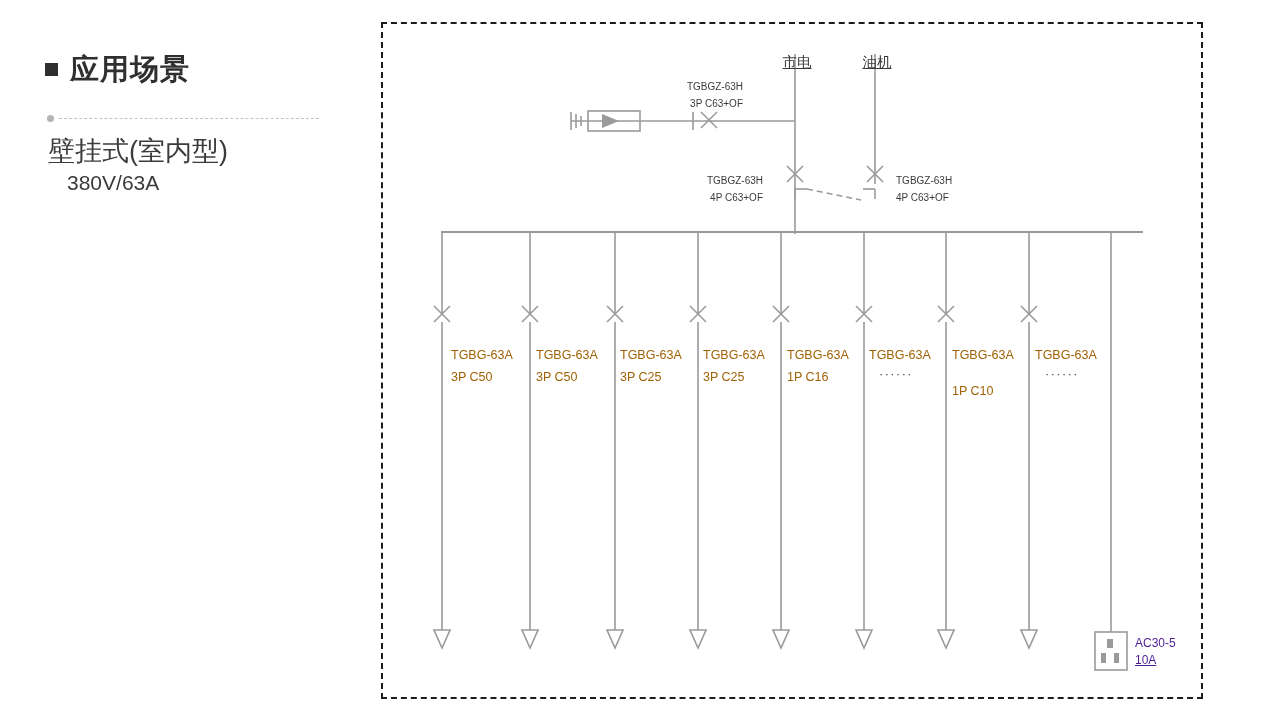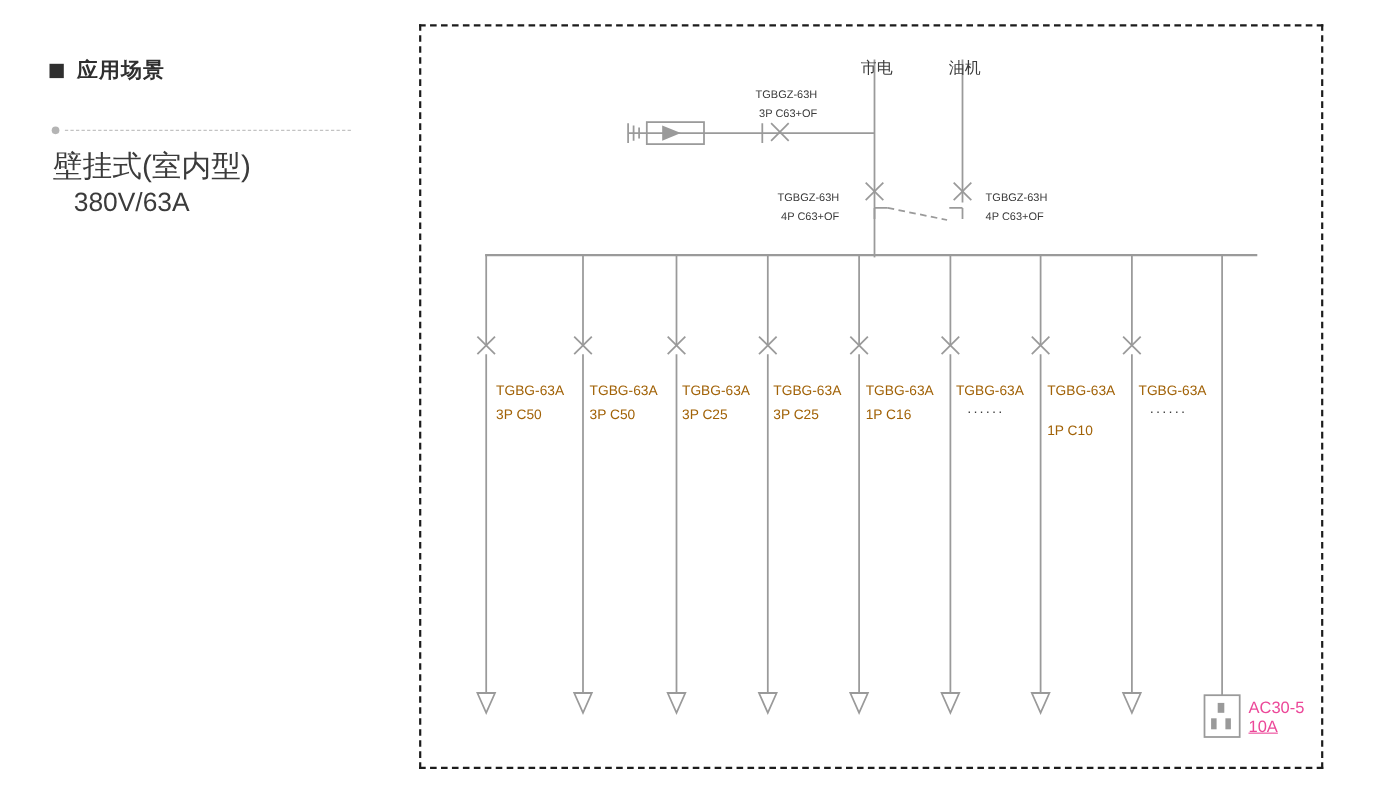--- a/index.html
+++ b/index.html
@@ -34,21 +34,21 @@
     align-items: center;
     gap: 12px;
   }
   .sq-marker {
     width: 13px;
     height: 13px;
     background: #2f2f2f;
     display: inline-block;
   }
   .heading-text {
-    font-size: 19px;
+    font-size: 29px;
     font-weight: bold;
     color: #2f2f2f;
     letter-spacing: 1px;
     line-height: 1;
   }
   .dash-rule {
     position: absolute;
     left: 2px;
     top: 58px;
     width: 272px;
@@ -75,21 +75,21 @@
     left: 3px;
     top: 78px;
     font-size: 27px;
     color: #3b3b3b;
     white-space: nowrap;
   }
   .sub-line-2 {
     position: absolute;
     left: 22px;
     top: 116px;
-    font-size: 24px;
+    font-size: 21px;
     color: #3b3b3b;
     white-space: nowrap;
   }
 
   
   .diagram {
     position: absolute;
     left: 381px;
     top: 22px;
     width: 822px;
@@ -109,42 +109,43 @@
     font-size: 10px;
     color: #3b3b3b;
     line-height: 17px;
     white-space: pre;
   }
   .lbl.cn {
     font-size: 14.5px;
   }
   .lbl.center {
     text-align: center;
+    text-decoration: underline;
   }
   .lbl.right {
     text-align: right;
   }
   .branch-lbl {
     position: absolute;
     font-size: 12.5px;
     color: #a16207;
     line-height: 22px;
     white-space: pre;
   }
   .dots-lbl {
     position: absolute;
     font-size: 12.5px;
     color: #3b3b3b;
     letter-spacing: 1.5px;
     white-space: pre;
   }
   .socket-lbl {
     position: absolute;
-    font-size: 15px;
-    color: #ec4899;
+    font-size: 12px;
+    color: #4c1d95;
     line-height: 17px;
     white-space: pre;
   }
 </style>
 </head>
 <body>
 
 <div class="page">
 
   <div class="left-panel">

